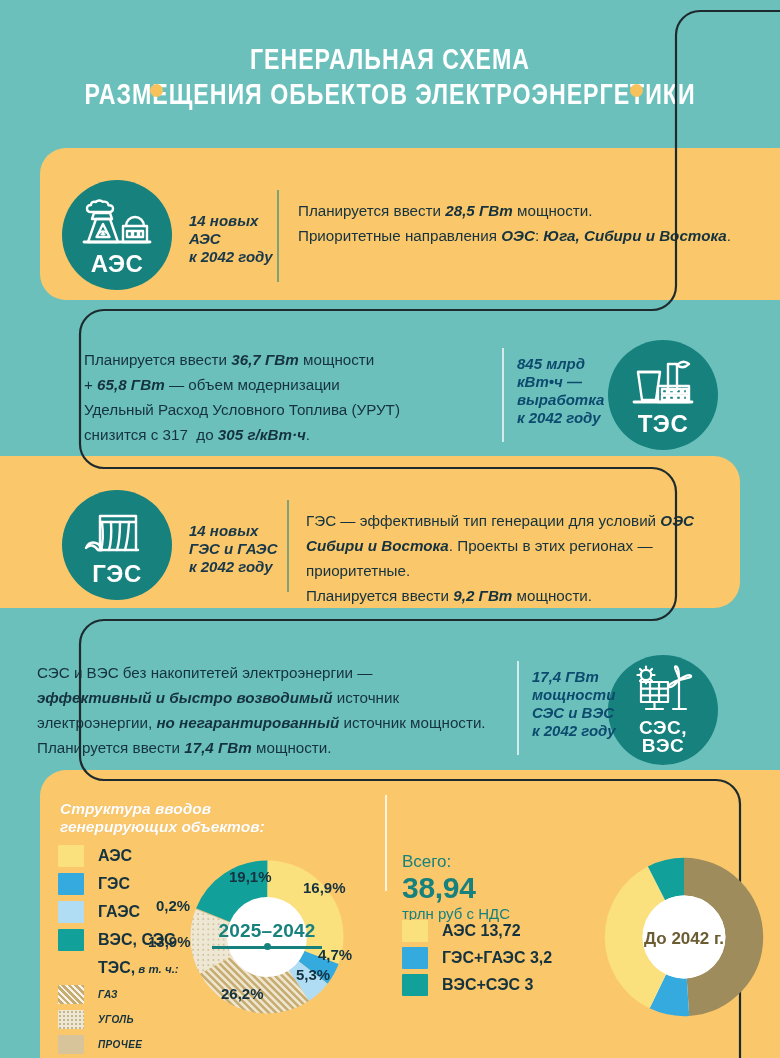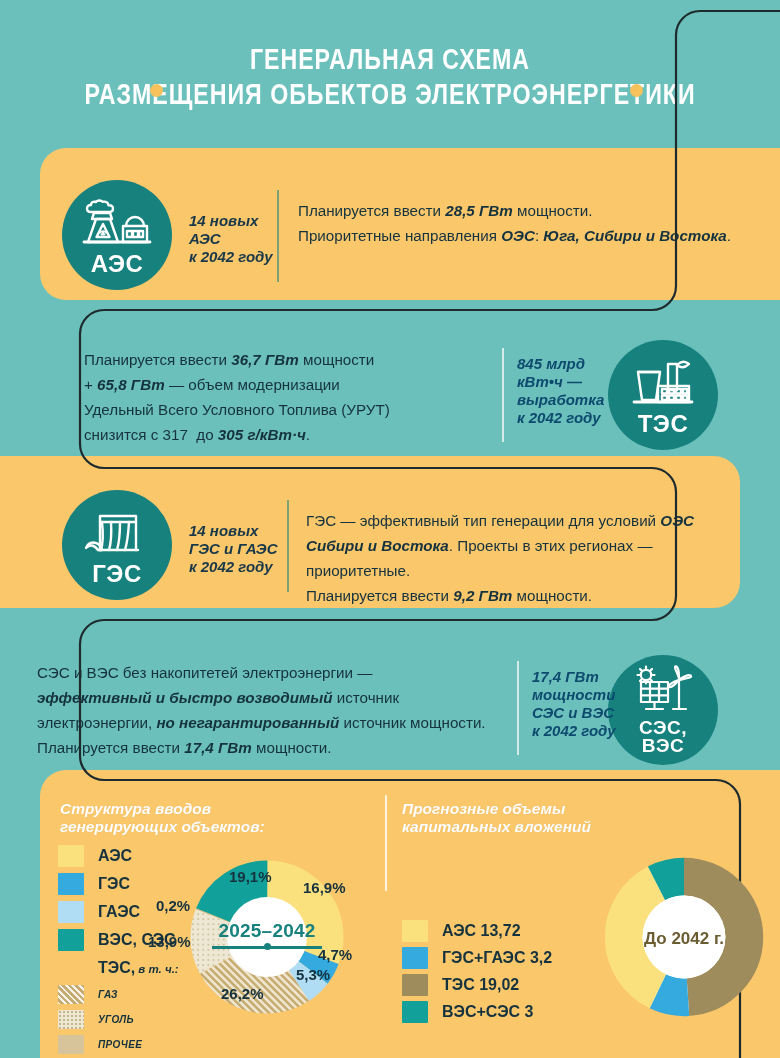--- a/index.html
+++ b/index.html
@@ -175,21 +175,21 @@
     <div class="bl">ТЭС</div>
   </div>
   <div class="kicker white" style="left:517px;top:355px;width:90px;text-align:left;">845 млрд
 кВт•ч —
 выработка
 к 2042 году</div>
   <div class="vrule" style="left:502px;top:348px;height:94px;background:#ffffff;opacity:.7;"></div>
   <div class="body-text" style="left:37px;top:347px;width:460px;margin-left:47px;">
     <div>Планируется ввести <b>36,7&nbsp;ГВт</b> мощности</div>
     <div>+ <b>65,8&nbsp;ГВт</b> — объем модернизации</div>
-    <div>Удельный Всего Условного Топлива (УРУТ)</div>
+    <div>Удельный Расход Условного Топлива (УРУТ)</div>
     <div>снизится с 317&nbsp; до <b>305 г/кВт·ч</b>.</div>
   </div>
 
   <div class="badge" style="left:62px;top:490px;width:110px;height:110px;">
     <svg width="70" height="56" viewBox="0 0 70 56">
       <g fill="none" stroke="#fff" stroke-width="2.4" stroke-linejoin="round" stroke-linecap="round">
         <path d="M18 10 h36 v6 h-36 z"></path>
         <path d="M20 16 q2 18 -1 28 M29 16 q1 18 -2 28 M38 16 q0 18 -3 28 M47 16 q-1 18 -4 28"></path>
         <path d="M18 16 v28 M54 16 v28"></path>
         <path d="M16 44 h40"></path>
@@ -310,36 +310,35 @@
   <div class="pctlbl" style="left:303px;top:879px;">16,9%</div>
   <div class="pctlbl" style="left:318px;top:946px;">4,7%</div>
   <div class="pctlbl" style="left:296px;top:966px;">5,3%</div>
   <div class="pctlbl" style="left:221px;top:985px;">26,2%</div>
   <div class="pctlbl" style="left:148px;top:933px;">13,9%</div>
   <div class="pctlbl" style="left:156px;top:897px;">0,2%</div>
   <div class="pctlbl" style="left:197px;top:868px;margin-left:32px;">19,1%</div>
 
   <div class="divider" style="left:385px;top:795px;height:96px;"></div>
 
-  <div class="sect-title" style="left:402px;top:800px;width:250px;">Прогнозные объемы
-капитальных вложений</div>
-
+
+  <div class="totwrap" style="left:402px;top:852px;">
+    <div class="t1">Всего:</div>
+    <div class="t2">38,94</div>
+    <div class="t3">трлн руб с НДС</div>
+  </div>
 
   <div class="legend" style="left:402px;top:917px;">
     <div class="lrow" style="height:27px;">
       <span class="sw" style="background:#FBE17E;"></span>
       <span class="lbl">АЭС 13,72</span>
     </div>
     <div class="lrow" style="height:27px;">
       <span class="sw" style="background:#35AADF;"></span>
       <span class="lbl">ГЭС+ГАЭС 3,2</span>
-    </div>
-    <div class="lrow" style="height:27px;">
-      <span class="sw" style="background:#9E8C5C;"></span>
-      <span class="lbl">ТЭС 19,02</span>
     </div>
     <div class="lrow" style="height:27px;">
       <span class="sw" style="background:#11A09A;"></span>
       <span class="lbl">ВЭС+СЭС 3</span>
     </div>
   </div>
 
   <div class="donut" style="left:594px;top:847px;width:180px;height:180px;">
     <svg width="180" height="180" viewBox="0 0 100 100">
       <g transform="translate(50,50)">

